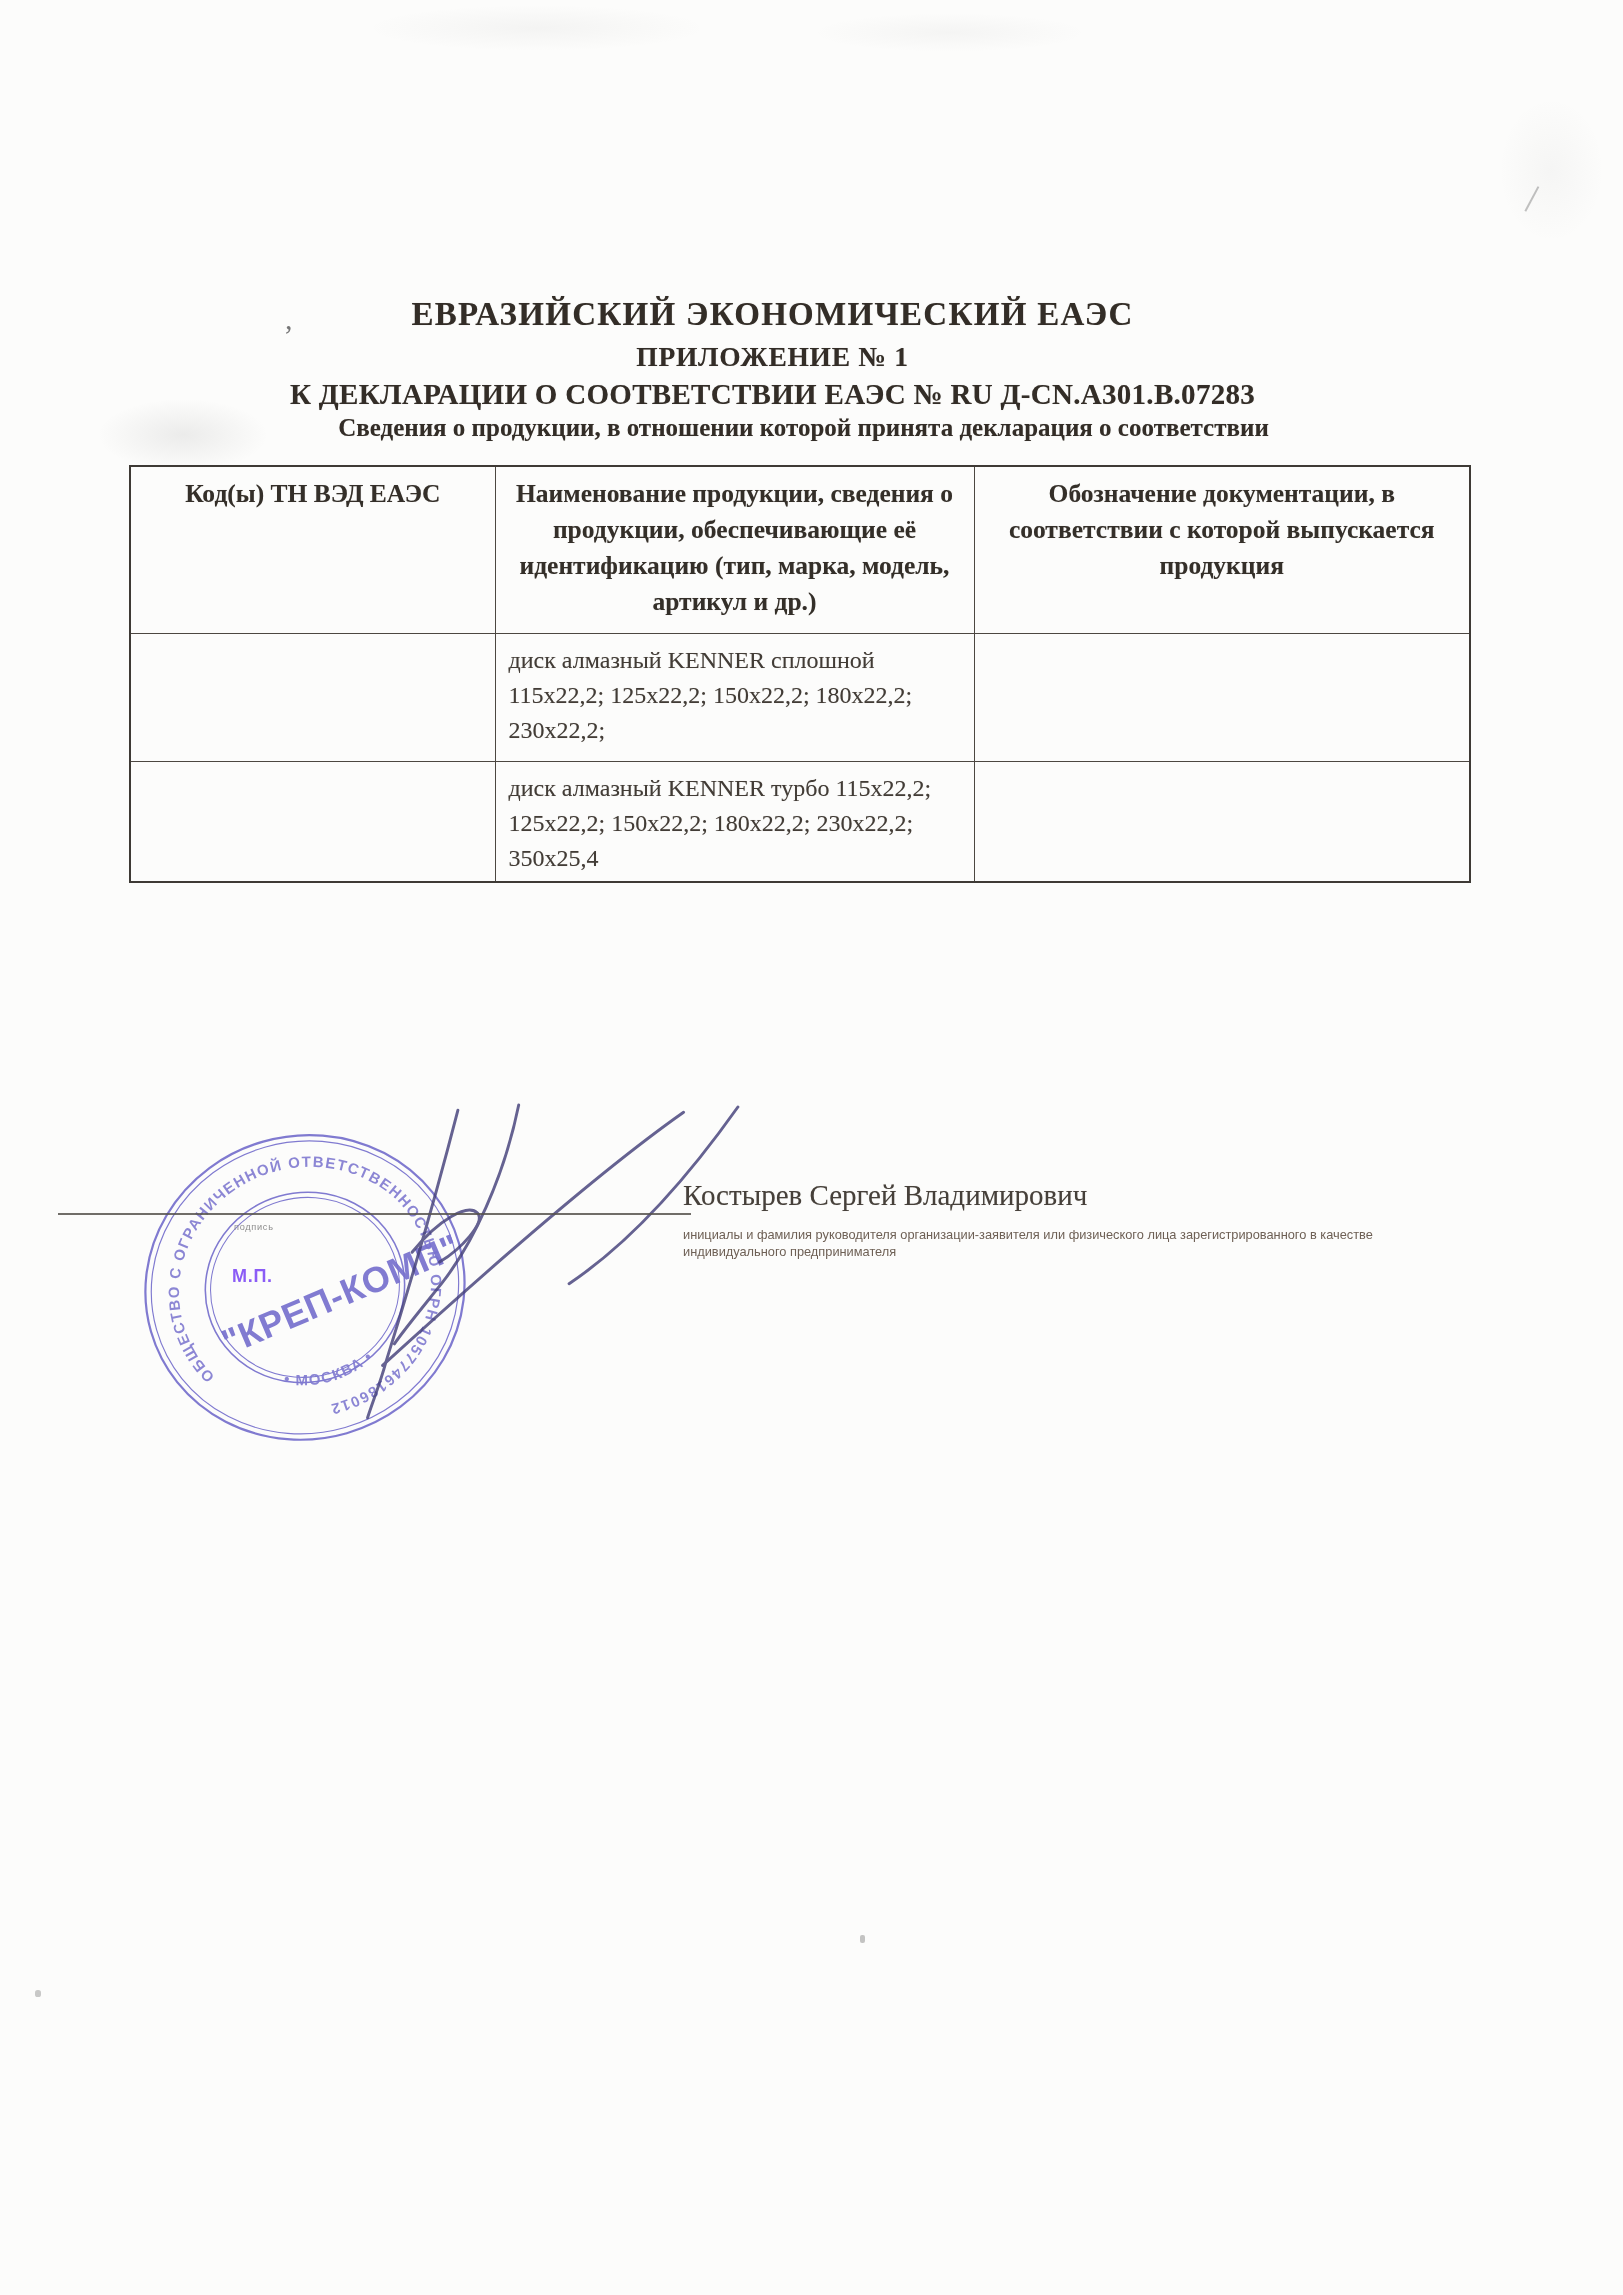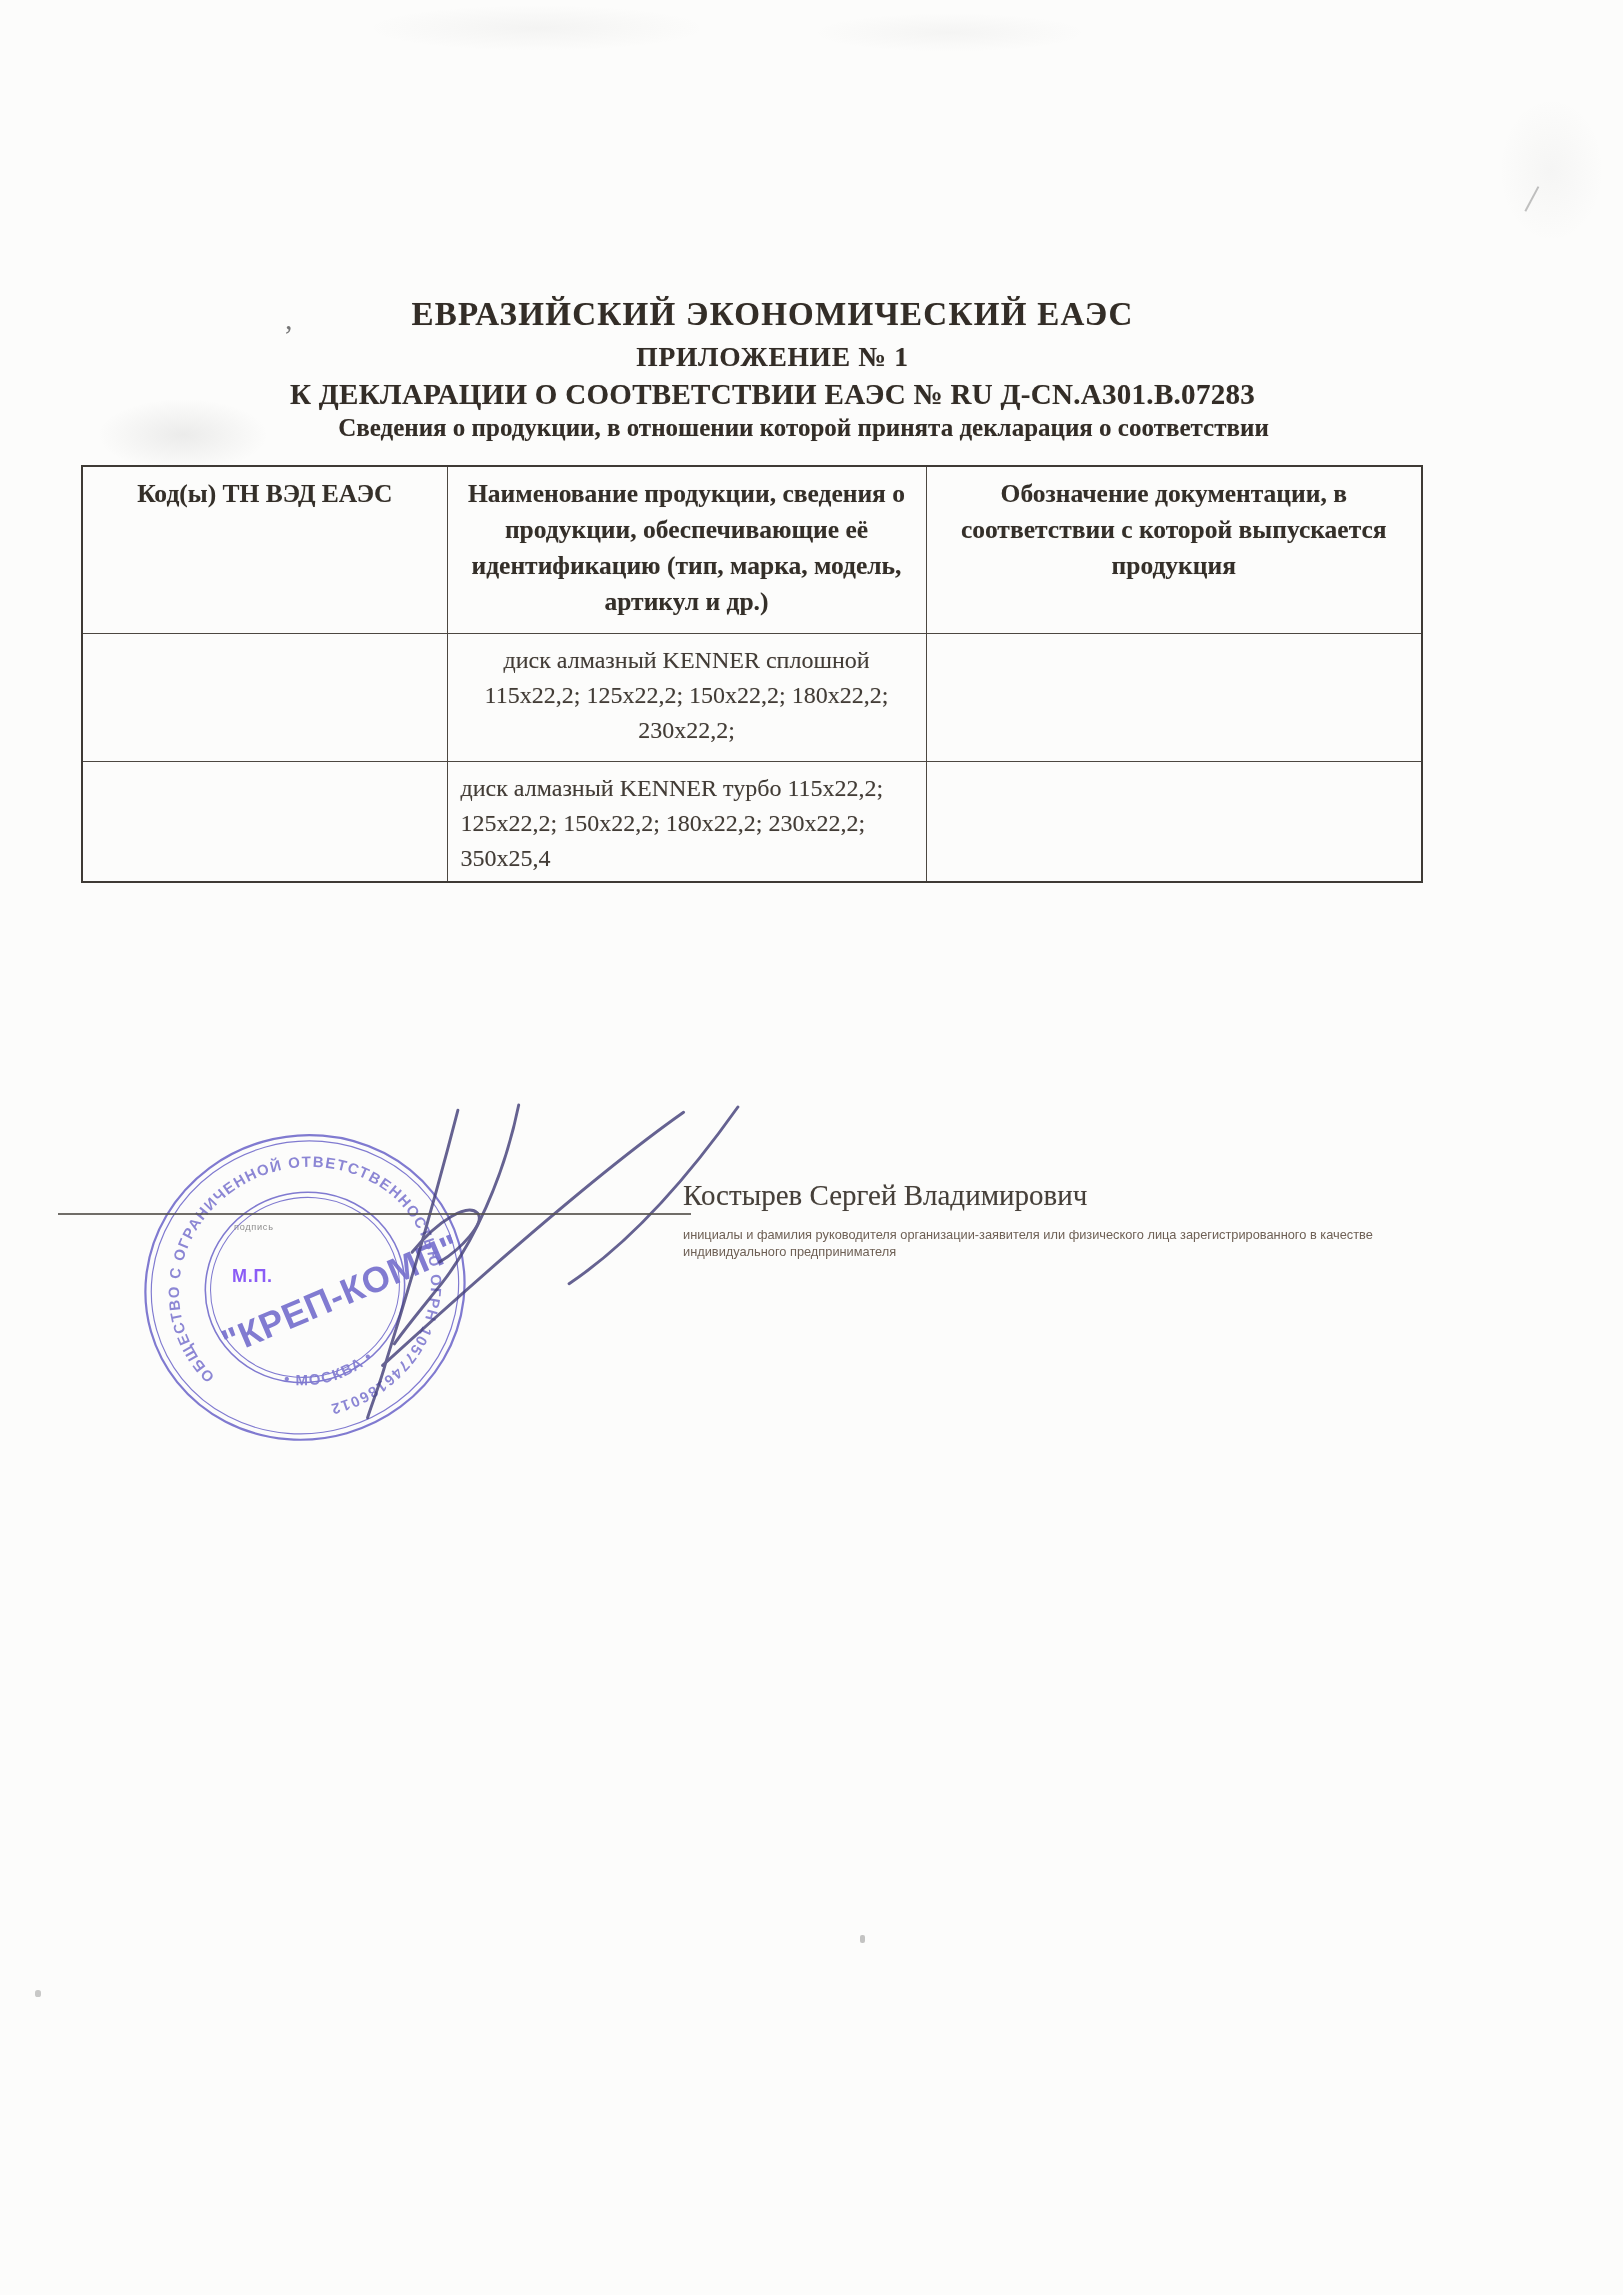--- a/index.html
+++ b/index.html
@@ -16,24 +16,24 @@
       text-shadow:0 0 0.7px rgba(50,40,30,.35);}
   .t4{top:414px;font-size:25px;font-weight:bold;color:#332d27;
       text-shadow:0 0 0.7px rgba(50,40,30,.3);margin-left:31px;}
   .comma-mark{left:285px;top:302px;font-size:30px;color:#4a4a4a;opacity:.75;}
   
   table.doc{position:absolute;left:81px;top:465px;border-collapse:collapse;table-layout:fixed;
             width:1340px;font-size:24px;line-height:35px;}
   table.doc col.c1{width:365px;} table.doc col.c2{width:479px;} table.doc col.c3{width:496px;}
   table.doc th, table.doc td{border:1.3px solid #4c4741;vertical-align:top;white-space:pre-line;
             text-shadow:0 0 0.7px rgba(60,50,40,.3);}
-  table.doc{border:2px solid #3e3a35;}
+  table.doc{border:2px solid #3e3a35;margin-left:48px;}
   table.doc tr.hdr{height:167px;}
   table.doc tr.r1{height:92px;} table.doc tr.r2{height:134px;}
-  table.doc tr.r3{height:128px;text-align:center;} table.doc tr.r4{height:121px;}
+  table.doc tr.r3{height:128px;} table.doc tr.r4{height:121px;}
   th.hcell{font-size:25.5px;font-weight:bold;text-align:center;padding:9.2px 7.9px 0 7.9px;
            line-height:36px;color:#342f29;}
   td.code{padding:3.9px 6.5px 0 11.8px;}
   td.prod{padding:3.9px 13px 0 13px;}
   td.prod.later{padding-top:9.2px;}
   td.docref{padding:3.9px 6.5px 0 11.8px;}
   
   .sig-line{left:58px;top:1213px;width:633px;height:2px;background:#57534e;opacity:.85;}
   .podpis{left:234px;top:1222px;font-family:"Liberation Sans",sans-serif;font-size:9.2px;
           color:#8e8e8e;letter-spacing:0.7px;}

